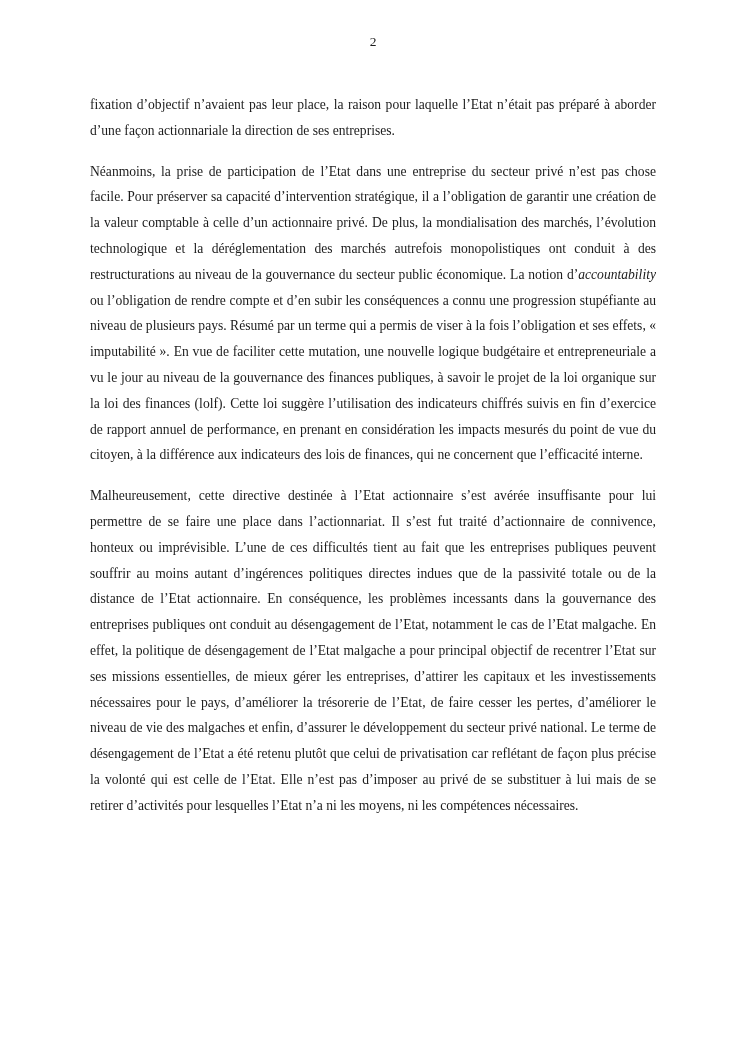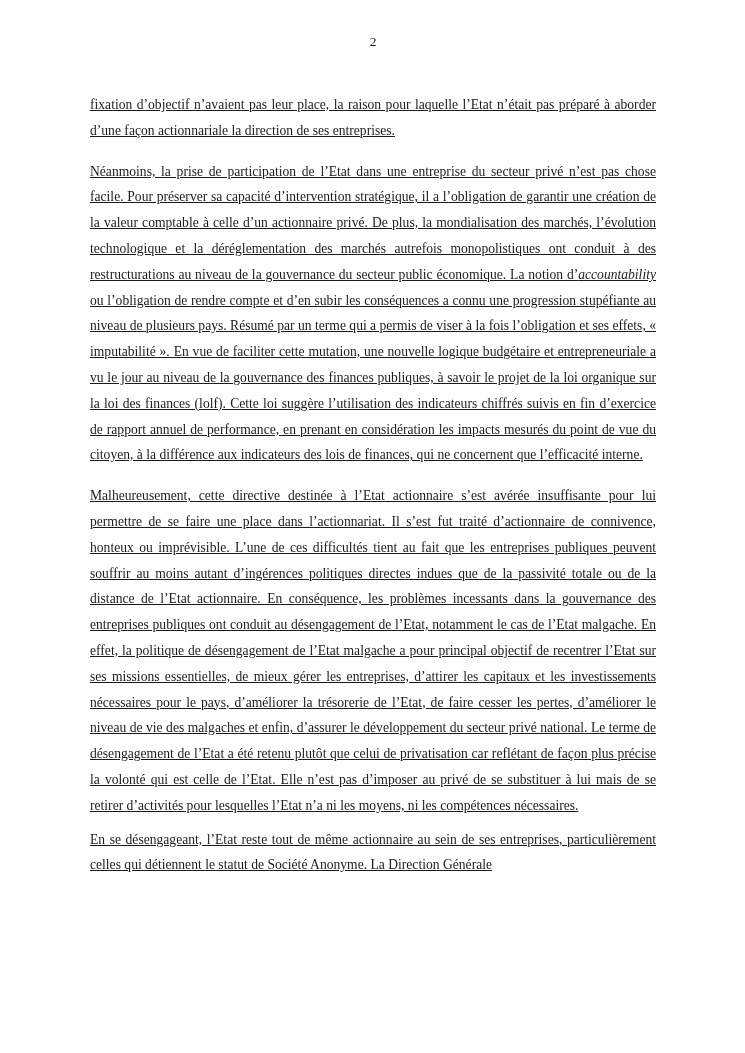--- a/index.html
+++ b/index.html
@@ -25,33 +25,31 @@
     margin-bottom: 42px;
   }
   .content {
     width: 566px;
   }
   .para {
     font-size: 13.6px;
     line-height: 25.8px;
     text-align: justify;
     margin-bottom: 15px;
-    text-decoration: underline;
   }
   .para.no-gap {
     margin-bottom: 8px;
   }
   .italic {
     font-style: italic;
   }
 </style>
 </head>
 <body>
 
 <div class="page">
   <div class="page-number">2</div>
   <div class="content">
     <p class="para">fixation d’objectif n’avaient pas leur place, la raison pour laquelle l’Etat n’était pas préparé à aborder d’une façon actionnariale la direction de ses entreprises.</p>
     <p class="para"><span>Néanmoins, la prise de participation de l’Etat dans une entreprise du secteur privé n’est pas chose facile. Pour préserver sa capacité d’intervention stratégique, il a l’obligation de garantir une création de la valeur comptable à celle d’un actionnaire privé. De plus, la mondialisation des marchés, l’évolution technologique et la déréglementation des marchés autrefois monopolistiques ont conduit à des restructurations au niveau de la gouvernance du secteur public économique.  La notion d’</span><span class="italic">accountability</span><span> ou l’obligation de rendre compte et d’en subir les conséquences a connu une progression stupéfiante au niveau de plusieurs pays. Résumé par un terme qui a permis de viser à la fois l’obligation et ses effets, « imputabilité ». En vue de faciliter cette mutation, une nouvelle logique budgétaire et entrepreneuriale a vu le jour au niveau de la gouvernance des finances publiques, à savoir le projet de la loi organique sur la loi des finances (lolf). Cette loi suggère l’utilisation des indicateurs chiffrés suivis en fin d’exercice de rapport annuel de performance, en prenant en considération les impacts mesurés du point de vue du citoyen, à la différence aux indicateurs des lois de finances, qui ne concernent que l’efficacité interne.</span></p>
     <p class="para no-gap">Malheureusement, cette directive destinée à l’Etat actionnaire s’est avérée insuffisante pour lui permettre de se faire une place dans l’actionnariat. Il s’est fut traité d’actionnaire de connivence, honteux ou imprévisible.  L’une de ces difficultés tient au fait que les entreprises publiques peuvent souffrir au moins autant d’ingérences politiques directes indues que de la passivité totale ou de la distance de l’Etat actionnaire. En conséquence, les problèmes incessants dans la gouvernance des entreprises publiques ont conduit au désengagement de l’Etat, notamment le cas de l’Etat malgache. En effet, la politique de désengagement de l’Etat malgache a pour principal objectif de recentrer l’Etat sur ses missions essentielles, de mieux gérer les entreprises, d’attirer les capitaux et les investissements nécessaires pour le pays, d’améliorer la trésorerie de l’Etat, de faire cesser les pertes, d’améliorer le niveau de vie des malgaches et enfin, d’assurer le développement du secteur privé national. Le terme de désengagement de l’Etat a été retenu plutôt que celui de privatisation car reflétant de façon plus précise la volonté qui est celle de l’Etat. Elle n’est pas d’imposer au privé de se substituer à lui mais de se retirer d’activités pour lesquelles l’Etat n’a ni les moyens, ni les compétences nécessaires.</p>
-    <p class="para">En se désengageant, l’Etat reste tout de même actionnaire au sein de ses entreprises, particulièrement celles qui détiennent le statut de Société Anonyme.  La Direction Générale</p>
   </div>
 </div>
 
 </body></html>

